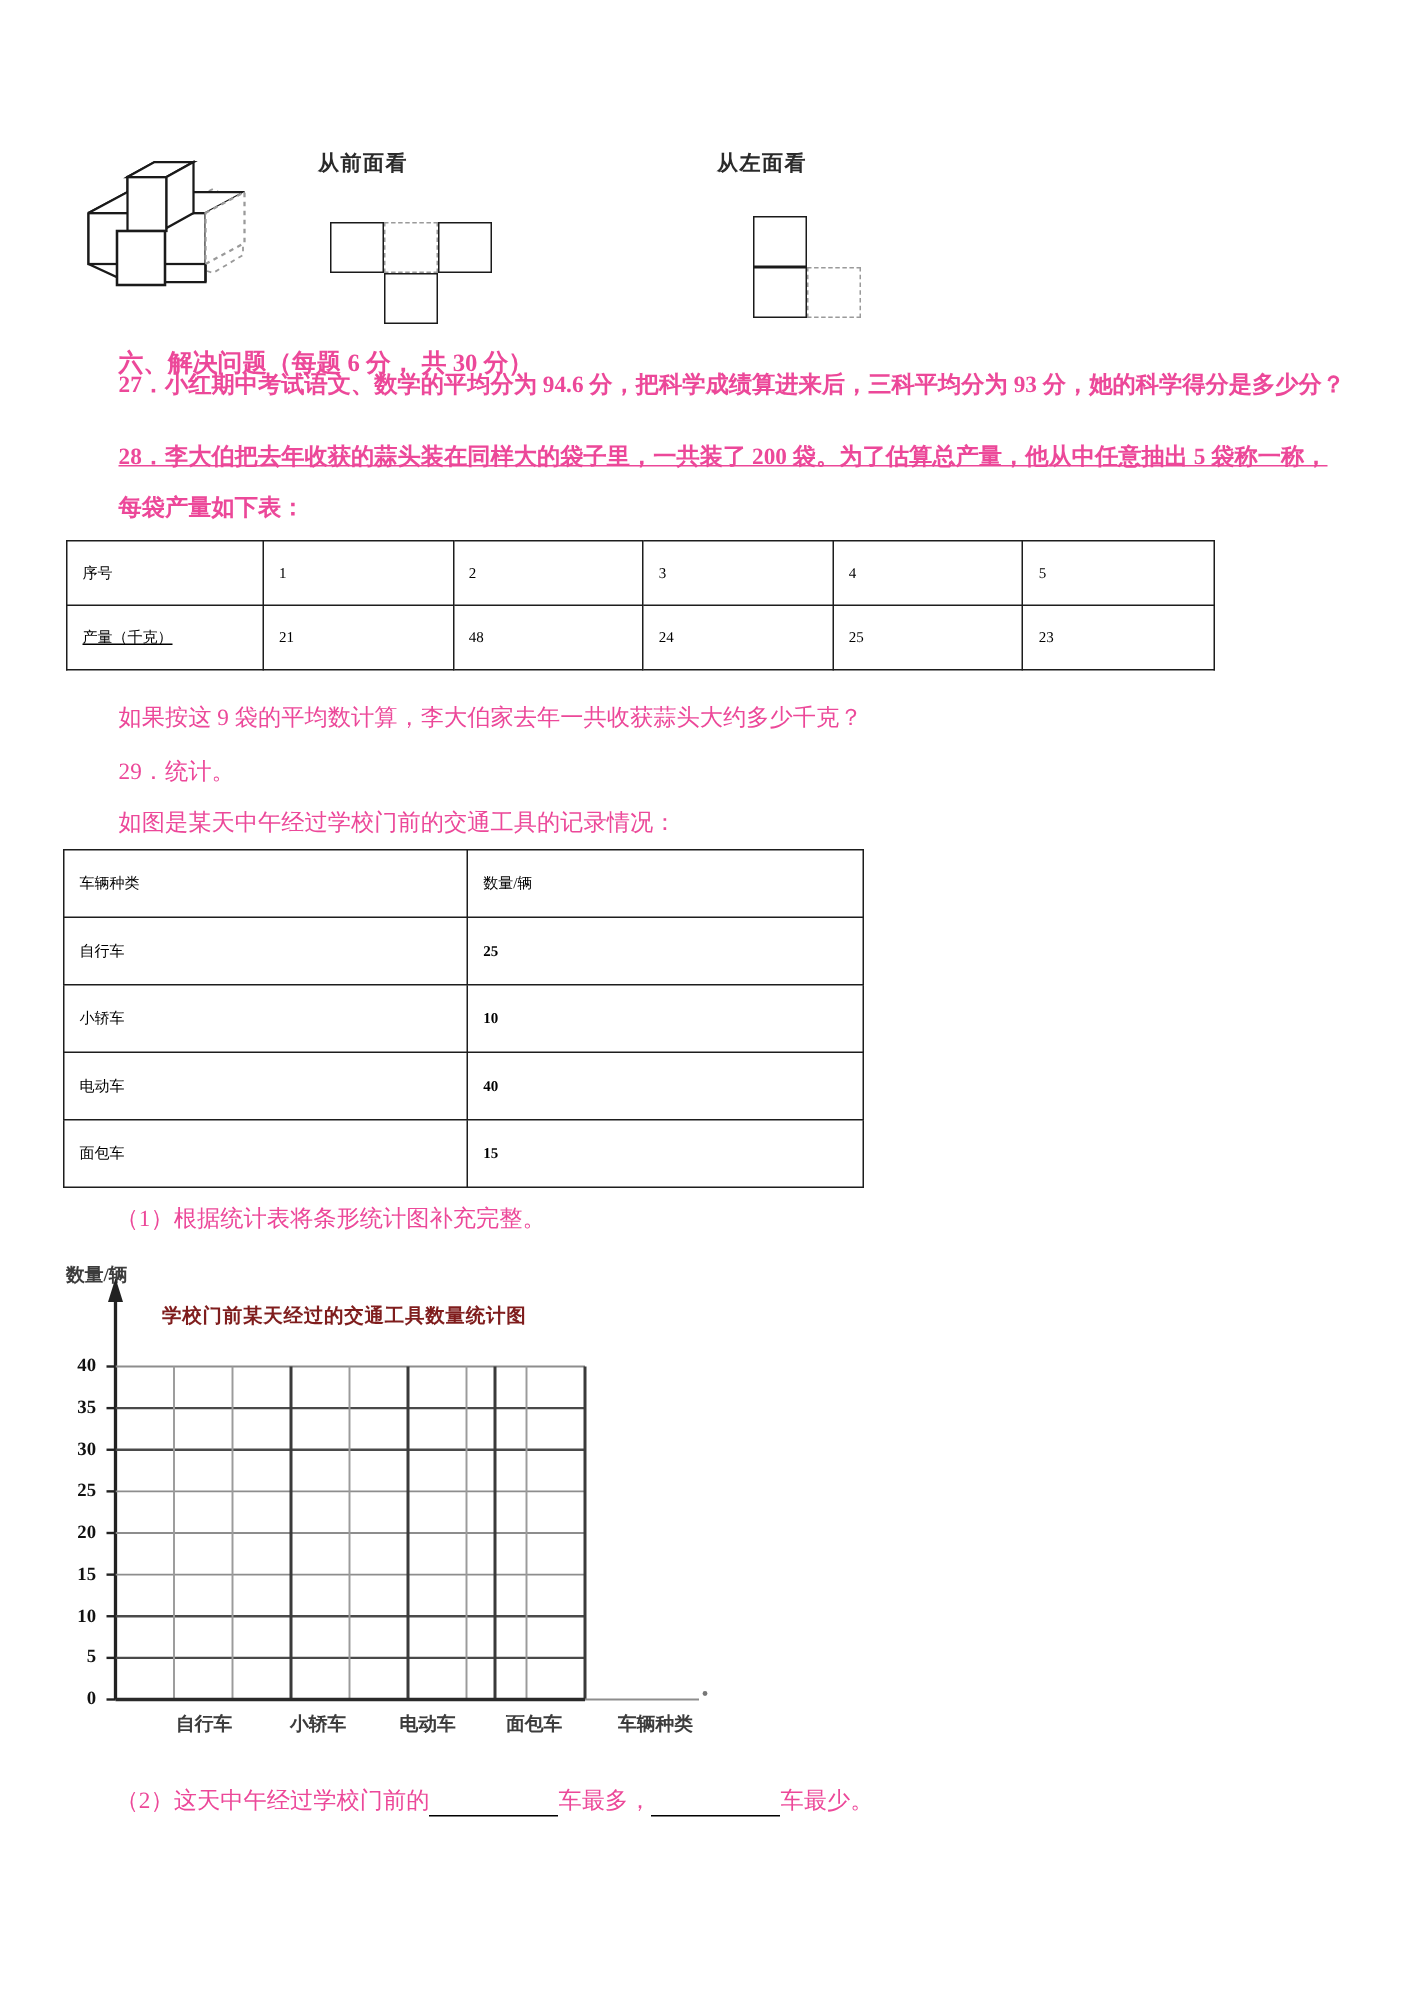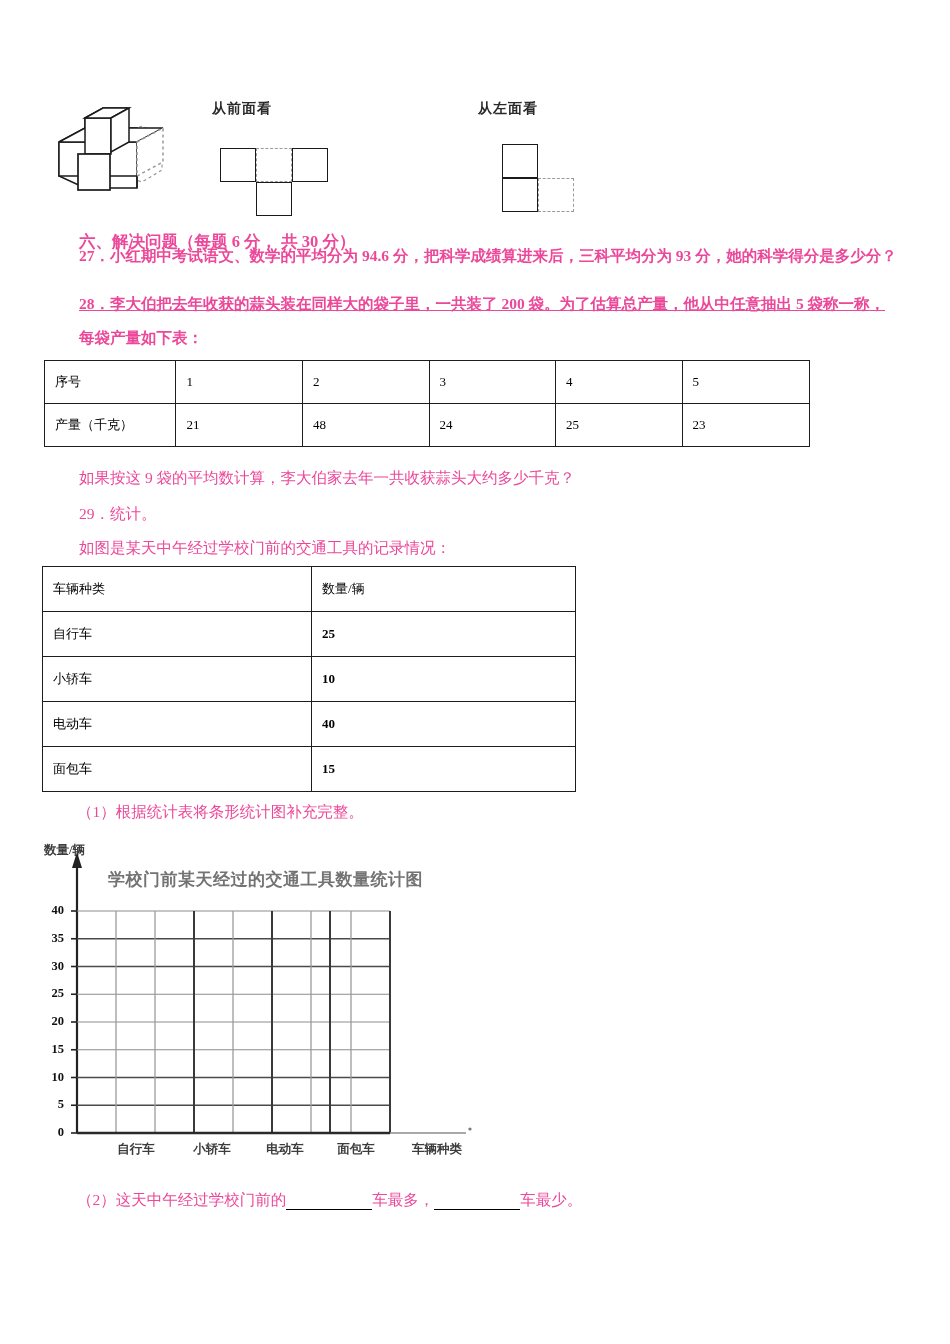--- a/index.html
+++ b/index.html
@@ -53,21 +53,21 @@
 
   
   table.grid-table {
     position: absolute;
     border-collapse: collapse;
     background: #fff;
   }
   table.grid-table td {
     border: 1.3px solid #1d1d1d;
     font-family: "Liberation Serif", "DejaVu Serif", serif;
-    font-size: 13px;
+    font-size: 10px;
     padding: 6px 10px;
     vertical-align: middle;
   }
 
   
   #chart {
     position: absolute;
     left: 0; top: 828px;
     width: 560px; height: 350px;
   }
@@ -76,21 +76,21 @@
   #chart .tick-label,
   #chart .cat-label,
   #chart .xaxis-name {
     position: absolute;
     white-space: nowrap;
     font-family: "Liberation Serif", "DejaVu Serif", serif;
     color: #4a4a4a;
     font-weight: 700;
   }
   #chart .axis-label { font-size: 12.5px; color: #3c3c3c; }
-  #chart .chart-title { font-size: 17px; color: #737373; letter-spacing: .5px; }
+  #chart .chart-title { font-size: 13px; color: #7f1d1d; letter-spacing: .5px; }
   #chart .tick-label { font-size: 12.5px; color: #111; text-align: right; }
   #chart .cat-label { font-size: 12.5px; color: #3c3c3c; text-align: center; }
   #chart .xaxis-name { font-size: 12.5px; color: #3c3c3c; }
 
   .underline-blank {
     display: inline-block;
     border-bottom: 1.4px solid #000;
     vertical-align: baseline;
   }
 </style>
@@ -162,21 +162,21 @@
   <tbody>
       <tr>
     <td style="width:130px; height:30px;">序号</td>
     <td style="width:127px;">1</td>
     <td style="width:127px;">2</td>
     <td style="width:127px;">3</td>
     <td style="width:127px;">4</td>
     <td style="width:128px;">5</td>
   </tr>
   <tr>
-    <td style="height:30px;">产量（千克）</td>
+    <td style="height:30px;text-decoration:underline;">产量（千克）</td>
     <td>21</td>
     <td>48</td>
     <td>24</td>
     <td>25</td>
     <td>23</td>
   </tr>
 </tbody>
   </table>
 
 <div class="line" style="left:44px; top:468px;">如果按这 9 袋的平均数计算，李大伯家去年一共收获蒜头大约多少千克？</div>

